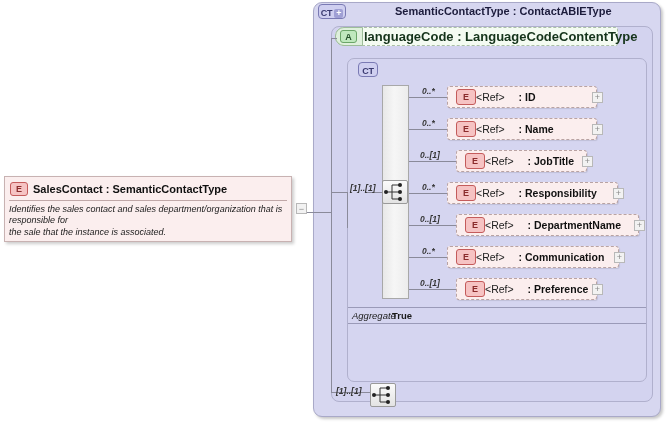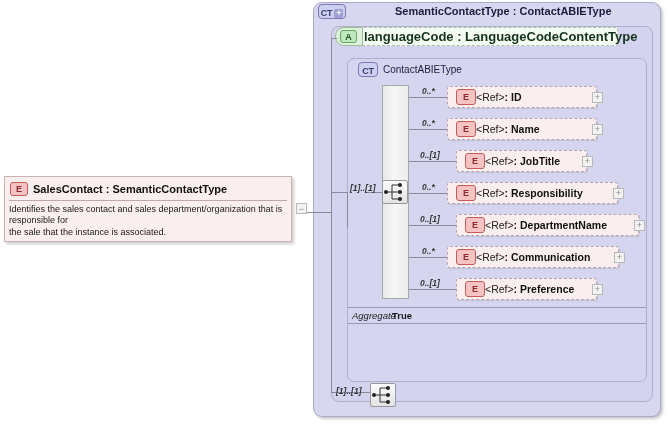--- a/index.html
+++ b/index.html
@@ -117,21 +117,21 @@
     width:18px;height:14px;margin-left:8px;
     background:#f6c3c3;border:1px solid #c45b5b;border-radius:3px;
     color:#8a2b2b;font-size:9px;font-weight:bold;
     display:flex;align-items:center;justify-content:center;
     flex:0 0 auto;
   }
   .erow .e-ref{
     margin-left:0;font-size:10.5px;color:#202020;white-space:nowrap;
   }
   .erow .e-name{
-    font-size:10.5px;font-weight:bold;color:#101010;white-space:nowrap;
+    margin-left:14px;font-size:10.5px;font-weight:bold;color:#101010;white-space:nowrap;
   }
 
   .expander{
     width:11px;height:11px;
     background:#f2f2f2;border:1px solid #b8b8b8;
     color:#8a8a8a;font-size:9px;line-height:9px;
     display:flex;align-items:center;justify-content:center;
     font-family:"Liberation Sans",sans-serif;
   }
 
@@ -170,21 +170,21 @@
     color:#8a2b2b;font-size:9px;font-weight:bold;
     display:flex;align-items:center;justify-content:center;
   }
   .sc-title{
     left:33px;top:180px;font-size:11px;font-weight:bold;color:#101010;
     white-space:nowrap;line-height:18px;
   }
   .sc-sep{left:9px;top:200px;width:278px;height:1px;background:#c0a8a8;}
   .sc-desc{
     left:9px;top:204px;width:278px;
-    font-size:9px;color:#1a1a1a;line-height:11.4px;
+    font-size:9px;font-style:italic;color:#1a1a1a;line-height:11.4px;
     white-space:pre-line;
   }
   .collapser{
     left:296px;top:203px;width:11px;height:11px;
     background:#f2f2f2;border:1px solid #b8b8b8;
     color:#8a8a8a;font-size:9px;line-height:8px;
     display:flex;align-items:center;justify-content:center;
   }
 </style>
 </head>
@@ -201,21 +201,20 @@
       <span class="plus">+</span>
   </div>
   <div class="abs lbl-outer-title">SemanticContactType : ContactABIEType</div>
 
   <div class="abs attr-box"></div>
   <div class="abs attr-hex"></div>
   <div class="abs attr-badge">A</div>
   <div class="abs attr-label">languageCode : LanguageCodeContentType</div>
 
   <div class="badge badge-ct">CT</div>
-  <div class="abs lbl-inner-title">ContactABIEType</div>
 
   <div class="abs conn" style="left:307px;top:212px;width:24px;height:1px;"></div>
   <div class="abs conn" style="left:331px;top:38px;width:1px;height:175px;"></div>
   <div class="abs conn" style="left:331px;top:38px;width:6px;height:1px;"></div>
   <div class="abs conn" style="left:331px;top:212px;width:1px;height:180px;"></div>
   <div class="abs conn" style="left:347px;top:192px;width:1px;height:36px;"></div>
   <div class="abs conn" style="left:331px;top:192px;width:16px;height:1px;"></div>
   <div class="abs conn" style="left:331px;top:392px;width:39px;height:1px;"></div>
   <div class="abs conn" style="left:366px;top:192px;width:16px;height:1px;"></div>
 

